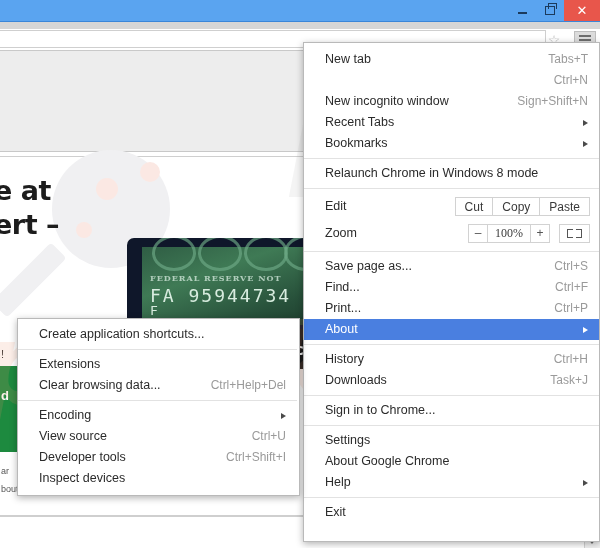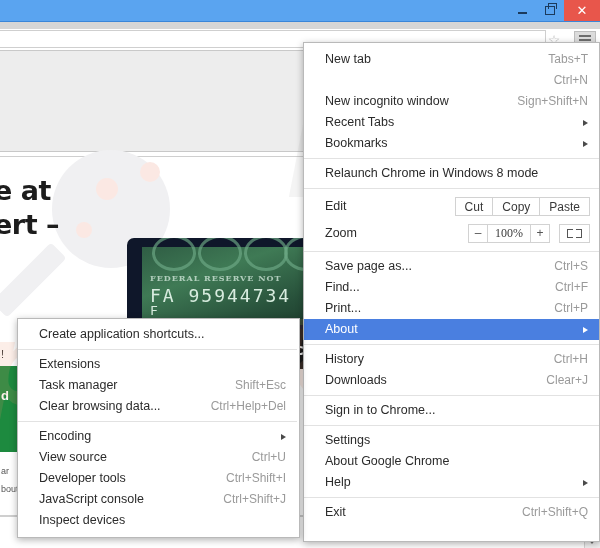--- a/index.html
+++ b/index.html
@@ -358,75 +358,66 @@
         <span class="label">About</span>
         <span class="caret"></span>
       </div>
       <div class="sep"></div>
       <div class="mi">
         <span class="label">History</span>
         <span class="accel">Ctrl+H</span>
       </div>
       <div class="mi">
         <span class="label">Downloads</span>
-        <span class="accel">Clear+J</span>
+        <span class="accel">Task+J</span>
       </div>
       <div class="sep"></div>
       <div class="mi">
         <span class="label">Sign in to Chrome...</span>
       </div>
       <div class="sep"></div>
       <div class="mi">
         <span class="label">Settings</span>
       </div>
       <div class="mi">
         <span class="label">About Google Chrome</span>
       </div>
       <div class="mi">
         <span class="label">Help</span>
         <span class="caret"></span>
       </div>
       <div class="sep"></div>
       <div class="mi">
         <span class="label">Exit</span>
-        <span class="accel">Ctrl+Shift+Q</span>
       </div>
     </div>
 
   <div class="menu" id="sub-menu">
       <div class="mi">
         <span class="label">Create application shortcuts...</span>
       </div>
       <div class="sep"></div>
       <div class="mi">
         <span class="label">Extensions</span>
-      </div>
-      <div class="mi">
-        <span class="label">Task manager</span>
-        <span class="accel">Shift+Esc</span>
       </div>
       <div class="mi">
         <span class="label">Clear browsing data...</span>
         <span class="accel">Ctrl+Help+Del</span>
       </div>
       <div class="sep"></div>
       <div class="mi">
         <span class="label">Encoding</span>
         <span class="caret"></span>
       </div>
       <div class="mi">
         <span class="label">View source</span>
         <span class="accel">Ctrl+U</span>
       </div>
       <div class="mi">
         <span class="label">Developer tools</span>
         <span class="accel">Ctrl+Shift+I</span>
       </div>
       <div class="mi">
-        <span class="label">JavaScript console</span>
-        <span class="accel">Ctrl+Shift+J</span>
-      </div>
-      <div class="mi">
         <span class="label">Inspect devices</span>
       </div>
     </div>
 
 </div>
 
 </body></html>

